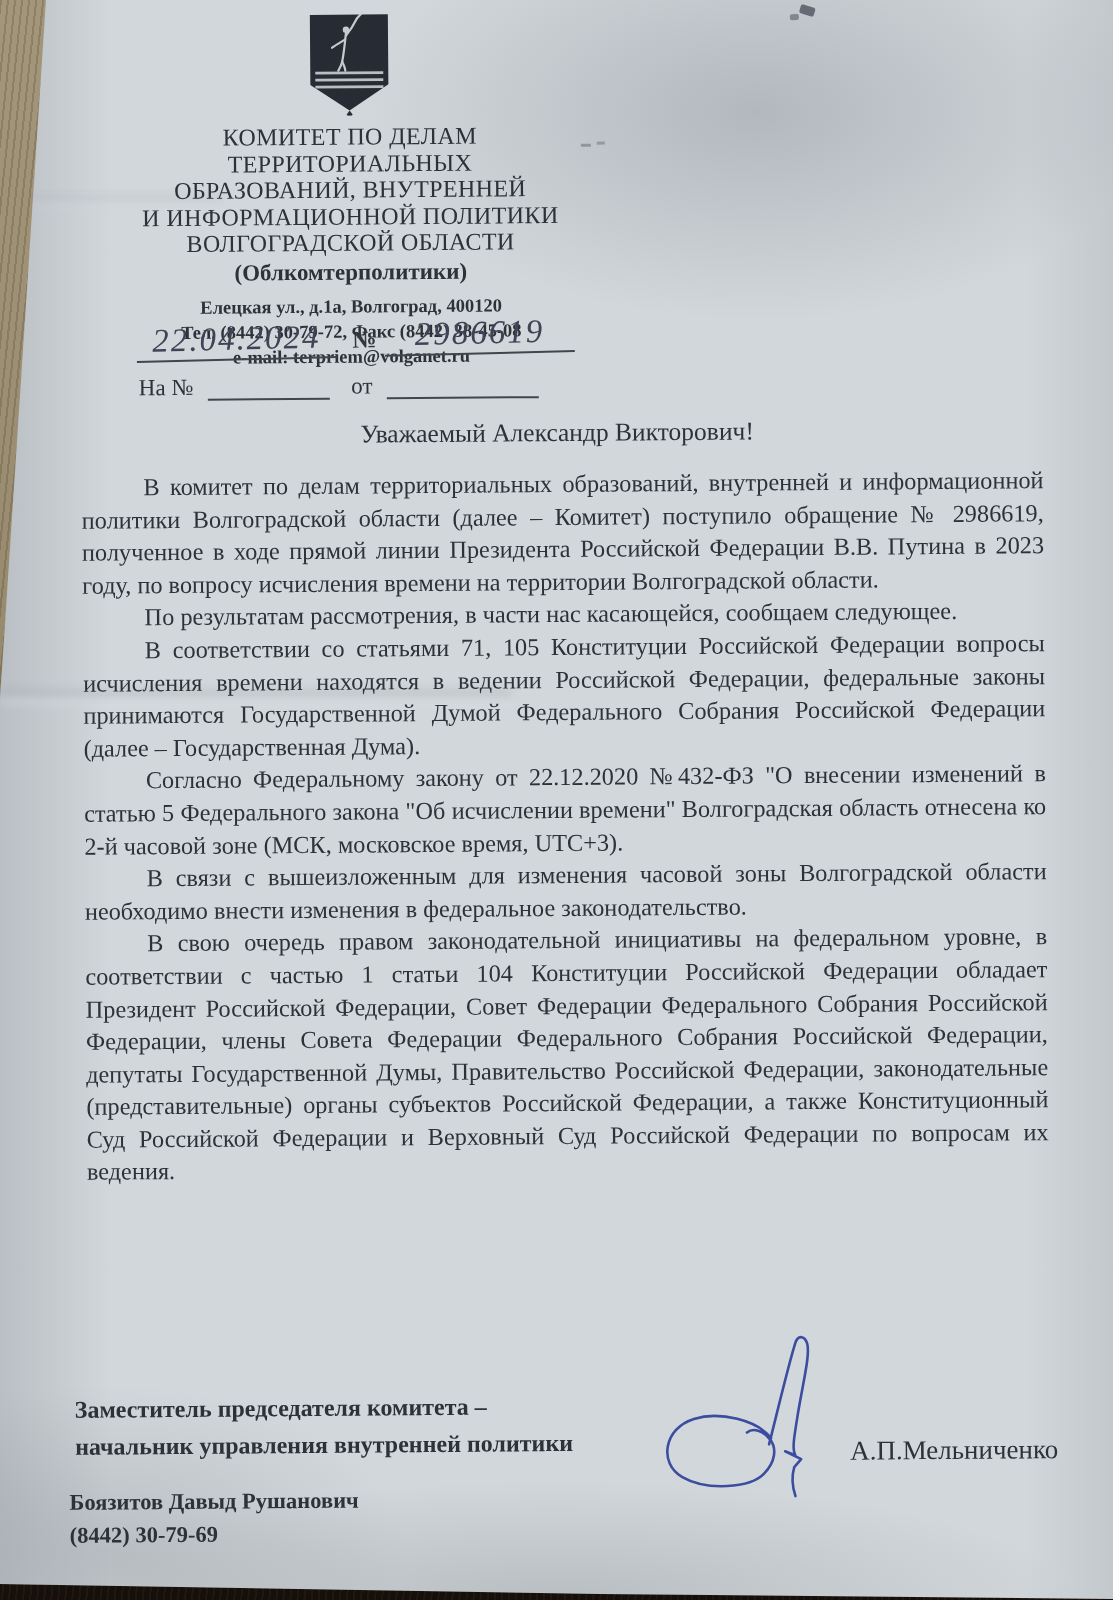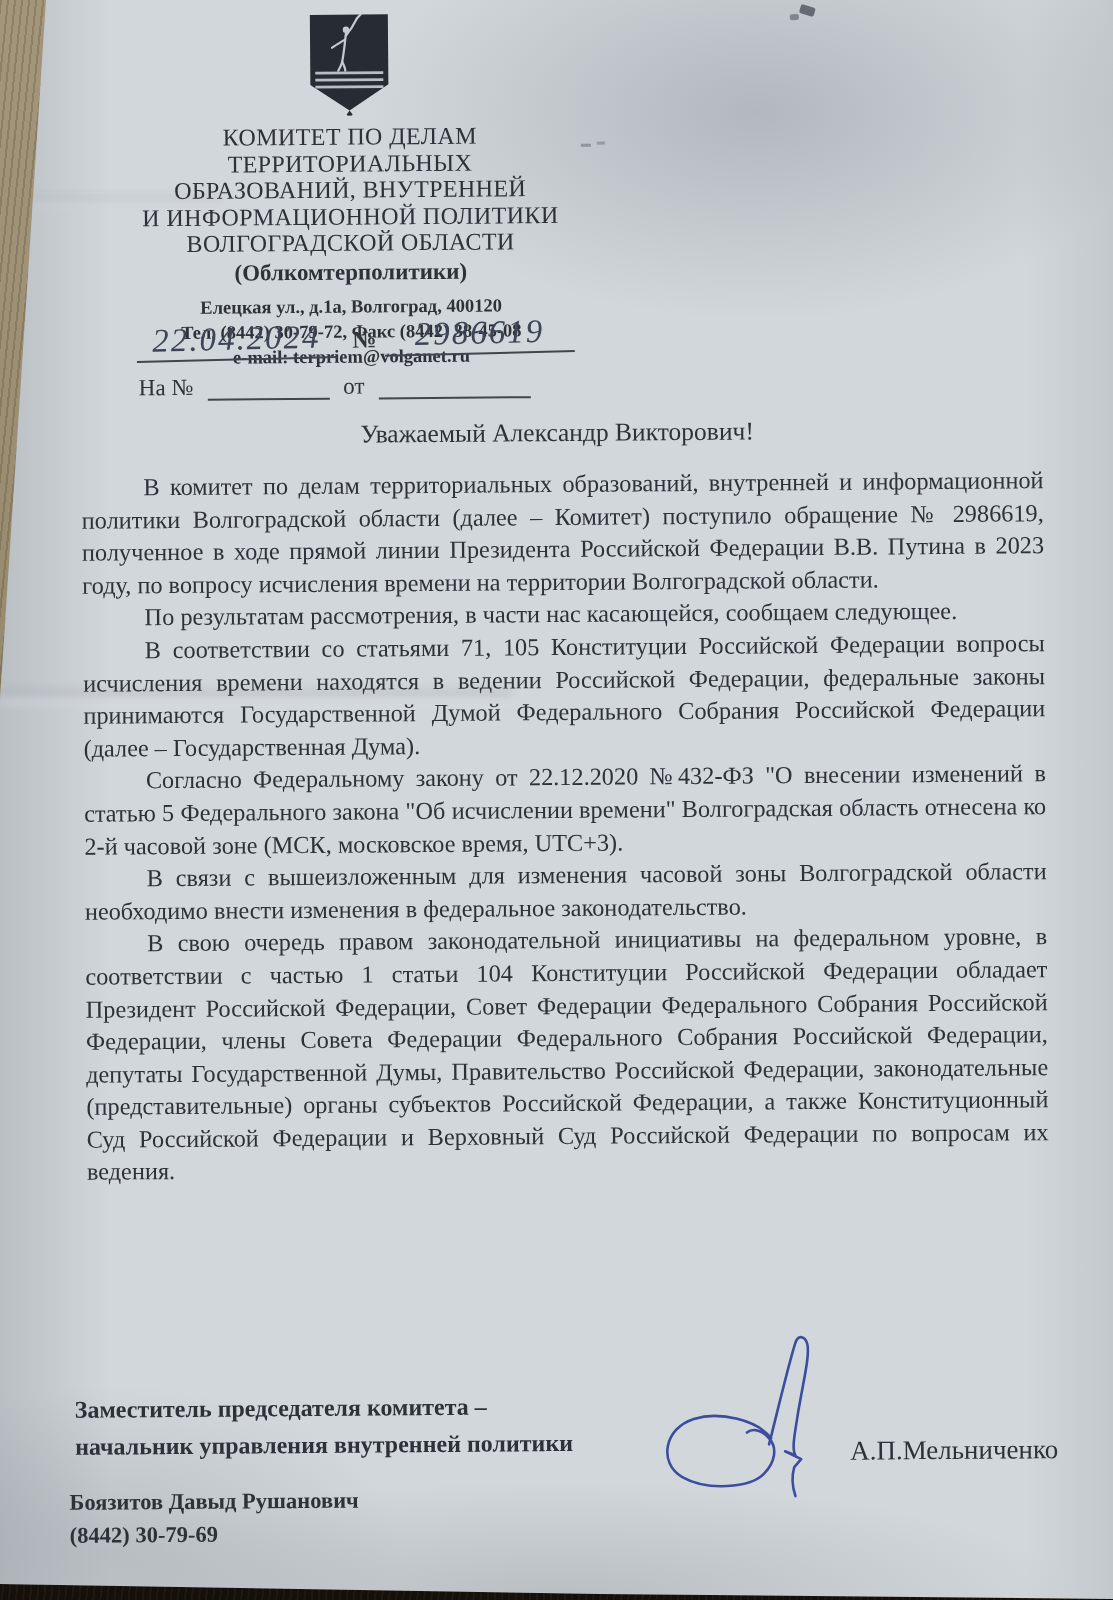--- a/index.html
+++ b/index.html
@@ -37,21 +37,21 @@
   .hw{font-style:italic;font-size:33px;letter-spacing:2px;color:#3d4456;white-space:nowrap;}
   .u-line{border-bottom:2px solid #41454e;}
   .hw-date{width:200px;text-align:center;padding-bottom:1px;}
   .no-sign{font-size:24px;font-weight:bold;color:#33363d;margin:0 8px 4px 16px;}
   .hw-num{width:190px;text-align:center;padding-bottom:1px;}
 
   .ref-row2{position:absolute;left:142px;top:372px;display:flex;align-items:flex-end;font-size:23px;}
   .blank{display:inline-block;height:24px;border-bottom:2px solid #41454e;}
   .blank1{width:122px;margin-left:14px;}
   .blank2{width:152px;margin-left:14px;}
-  .ot-label{margin-left:14px;}
+  .ot-label{margin-left:22px;}
 
   .salutation{position:absolute;left:85px;top:418px;width:950px;text-align:center;font-size:25.5px;}
 
   .body-text{position:absolute;left:84px;top:468px;width:962px;font-size:24.3px;line-height:32.6px;text-align:justify;}
   .body-text p{margin:0;text-indent:62px;}
 
   .sig-title{position:absolute;left:70px;top:1388px;width:640px;font-size:24px;font-weight:bold;line-height:37px;}
   .sig-name{position:absolute;left:845px;top:1438px;font-size:27px;}
   .sig-svg{position:absolute;left:645px;top:1328px;}
 

